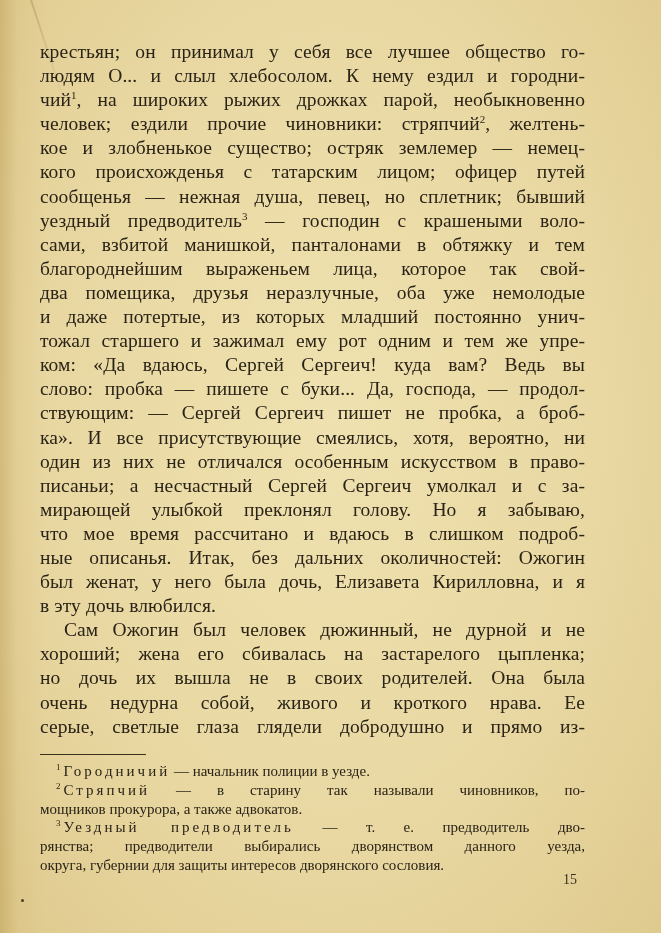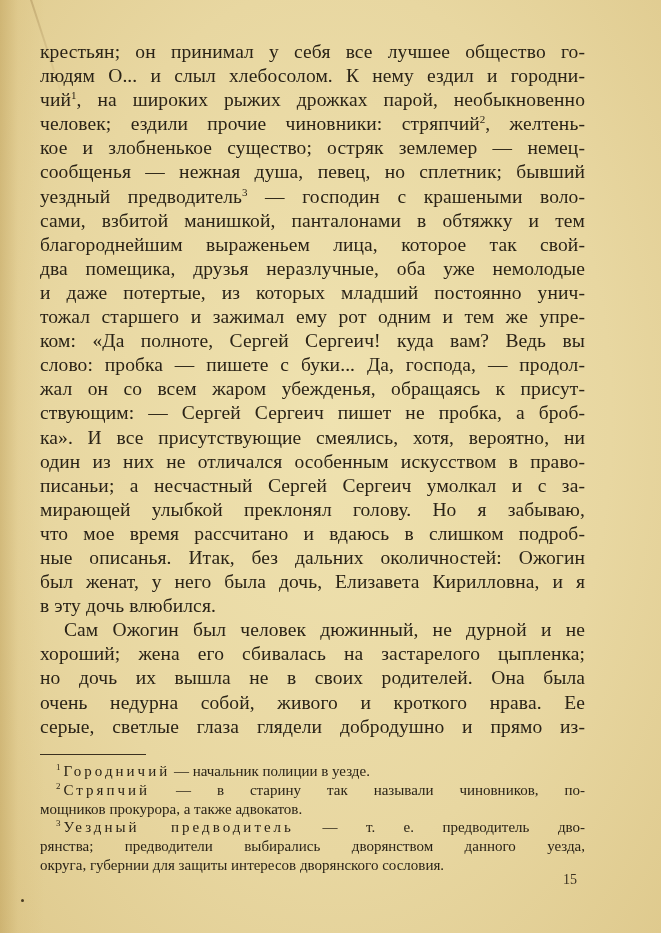--- a/index.html
+++ b/index.html
@@ -113,30 +113,30 @@
 
 <div class="page-crease"></div>
 
 <div class="text-block">
   <div class="para">
     <span class="line">крестьян; он принимал у себя все лучшее общество го-</span>
     <span class="line">людям О... и слыл хлебосолом. К нему ездил и городни-</span>
     <span class="line"><span>чий</span><sup>1</sup><span>, </span><span>на широких рыжих дрожках парой, необыкновенно</span></span>
     <span class="line"><span>человек; ездили прочие чиновники: стряпчий</span><sup>2</sup><span>, желтень-</span></span>
     <span class="line">кое и злобненькое существо; остряк землемер — немец-</span>
+    <span class="line">кого происхожденья с татарским лицом; офицер путей</span>
     <span class="line">сообщенья — нежная душа, певец, но сплетник; бывший</span>
     <span class="line"><span>уездный предводитель</span><sup>3</sup><span> — господин с крашеными воло-</span></span>
     <span class="line">сами, взбитой манишкой, панталонами в обтяжку и тем</span>
     <span class="line">благороднейшим выраженьем лица, которое так свой-</span>
     <span class="line">два помещика, друзья неразлучные, оба уже немолодые</span>
     <span class="line">и даже потертые, из которых младший постоянно унич-</span>
     <span class="line">тожал старшего и зажимал ему рот одним и тем же упре-</span>
-    <span class="line">ком: «Да полноте, Сергей Сергеич! куда вам? Ведь вы</span>
+    <span class="line">ком: «Да вдаюсь, Сергей Сергеич! куда вам? Ведь вы</span>
     <span class="line">слово: пробка — пишете с буки... Да, господа, — продол-</span>
-    <span class="line">жал он со всем жаром убежденья, обращаясь к присут-</span>
     <span class="line">ствующим: — Сергей Сергеич пишет не пробка, а броб-</span>
     <span class="line">ка». И все присутствующие смеялись, хотя, вероятно, ни</span>
     <span class="line">один из них не отличался особенным искусством в право-</span>
     <span class="line">писаньи; а несчастный Сергей Сергеич умолкал и с за-</span>
     <span class="line">мирающей улыбкой преклонял голову. Но я забываю,</span>
     <span class="line">что мое время рассчитано и вдаюсь в слишком подроб-</span>
     <span class="line">ные описанья. Итак, без дальних околичностей: Ожогин</span>
     <span class="line">был женат, у него была дочь, Елизавета Кирилловна, и я</span>
     <span class="line last">в эту дочь влюбился.</span>
   </div>

